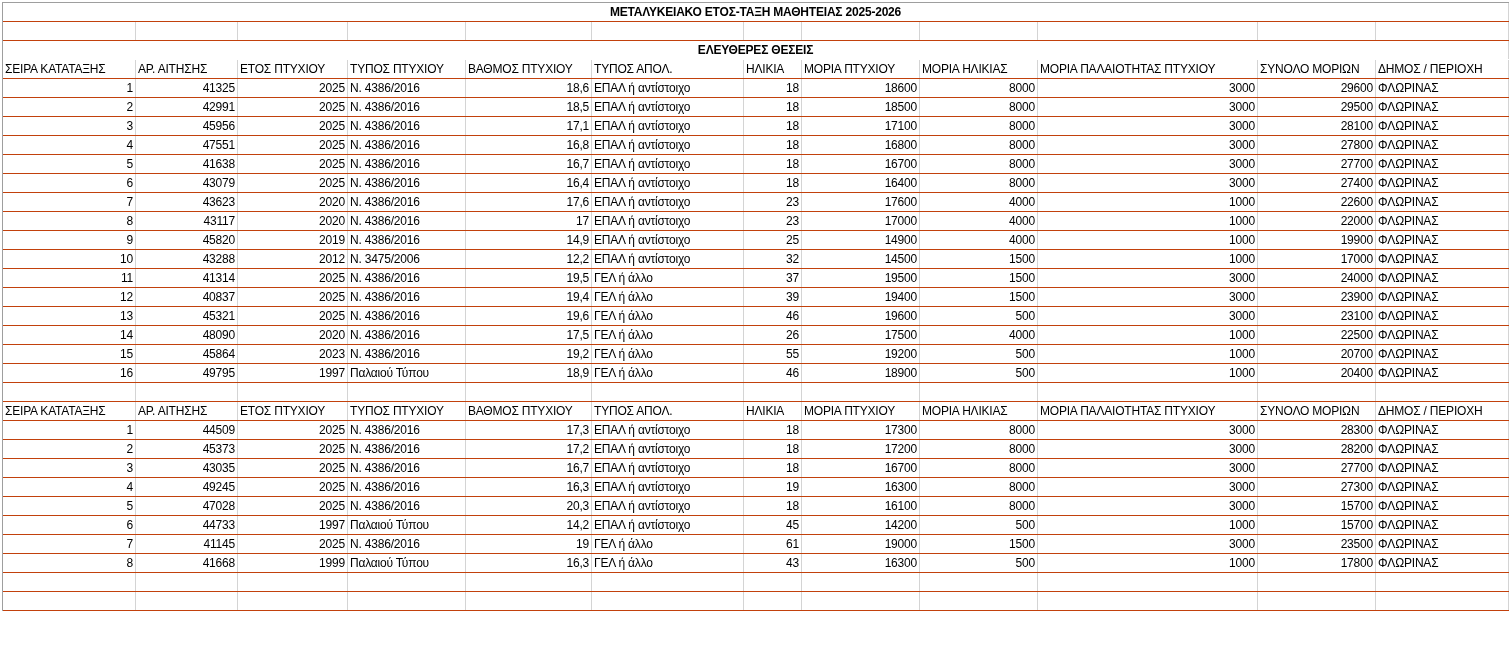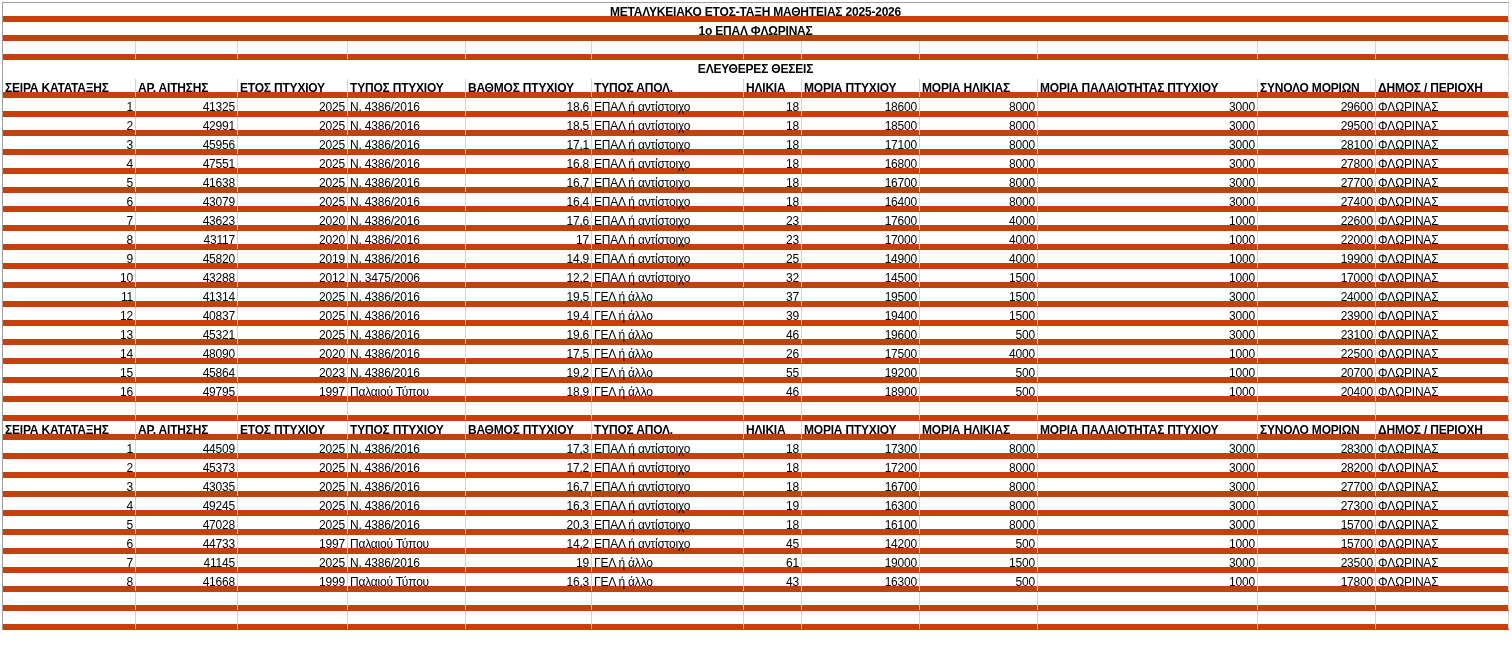--- a/index.html
+++ b/index.html
@@ -1,39 +1,36 @@
 <!DOCTYPE html>
 <html><head>
 <meta charset="utf-8">
 <style>
   html, body { margin:0; padding:0; background:#ffffff; }
   body { width:1512px; height:657px; overflow:hidden; position:relative;
          font-family: "Liberation Sans", sans-serif; font-size:12px; color:#000; }
   .sheet { position:absolute; left:2px; top:2px; width:1506px;
            border-top:1px solid #9e9e9e; border-left:1px solid #9e9e9e; }
-  .row { display:flex; height:19px; border-bottom:6px solid #c2410c; box-sizing:border-box; }
+  .row { display:flex; height:19px; border-bottom:1px solid #c2410c; box-sizing:border-box; }
   .cell { box-sizing:border-box; border-right:1px solid #d4d4d4; height:18px; line-height:18px;
           padding:0 2px; white-space:nowrap; overflow:hidden; letter-spacing:-0.2px; }
   .merged { flex:1; text-align:center; font-weight:bold; border-right:1px solid #d4d4d4; }
   .num { text-align:right; }
-  .hdr .cell { font-weight:bold; }
+  .hdr .cell { font-weight:normal; }
   .c0{width:133px}.c1{width:102px}.c2{width:110px}.c3{width:118px}.c4{width:126px}
   .c5{width:152px}.c6{width:58px}.c7{width:118px}.c8{width:118px}.c9{width:220px}
   .c10{width:118px}.c11{width:133px}
   .section { border-bottom:none; }
 </style>
 </head>
 <body>
 
 <div class="sheet" id="sheet">
   <div class="row">
       <div class="cell merged">ΜΕΤΑΛΥΚΕΙΑΚΟ ΕΤΟΣ-ΤΑΞΗ ΜΑΘΗΤΕΙΑΣ 2025-2026</div>
-    </div>
-  <div class="row">
-      <div class="cell merged">1ο ΕΠΑΛ ΦΛΩΡΙΝΑΣ</div>
     </div>
   <div class="row" id="blank-row-1">
       <div class="cell c0"></div>
       <div class="cell c1"></div>
       <div class="cell c2"></div>
       <div class="cell c3"></div>
       <div class="cell c4"></div>
       <div class="cell c5"></div>
       <div class="cell c6"></div>
       <div class="cell c7"></div>

